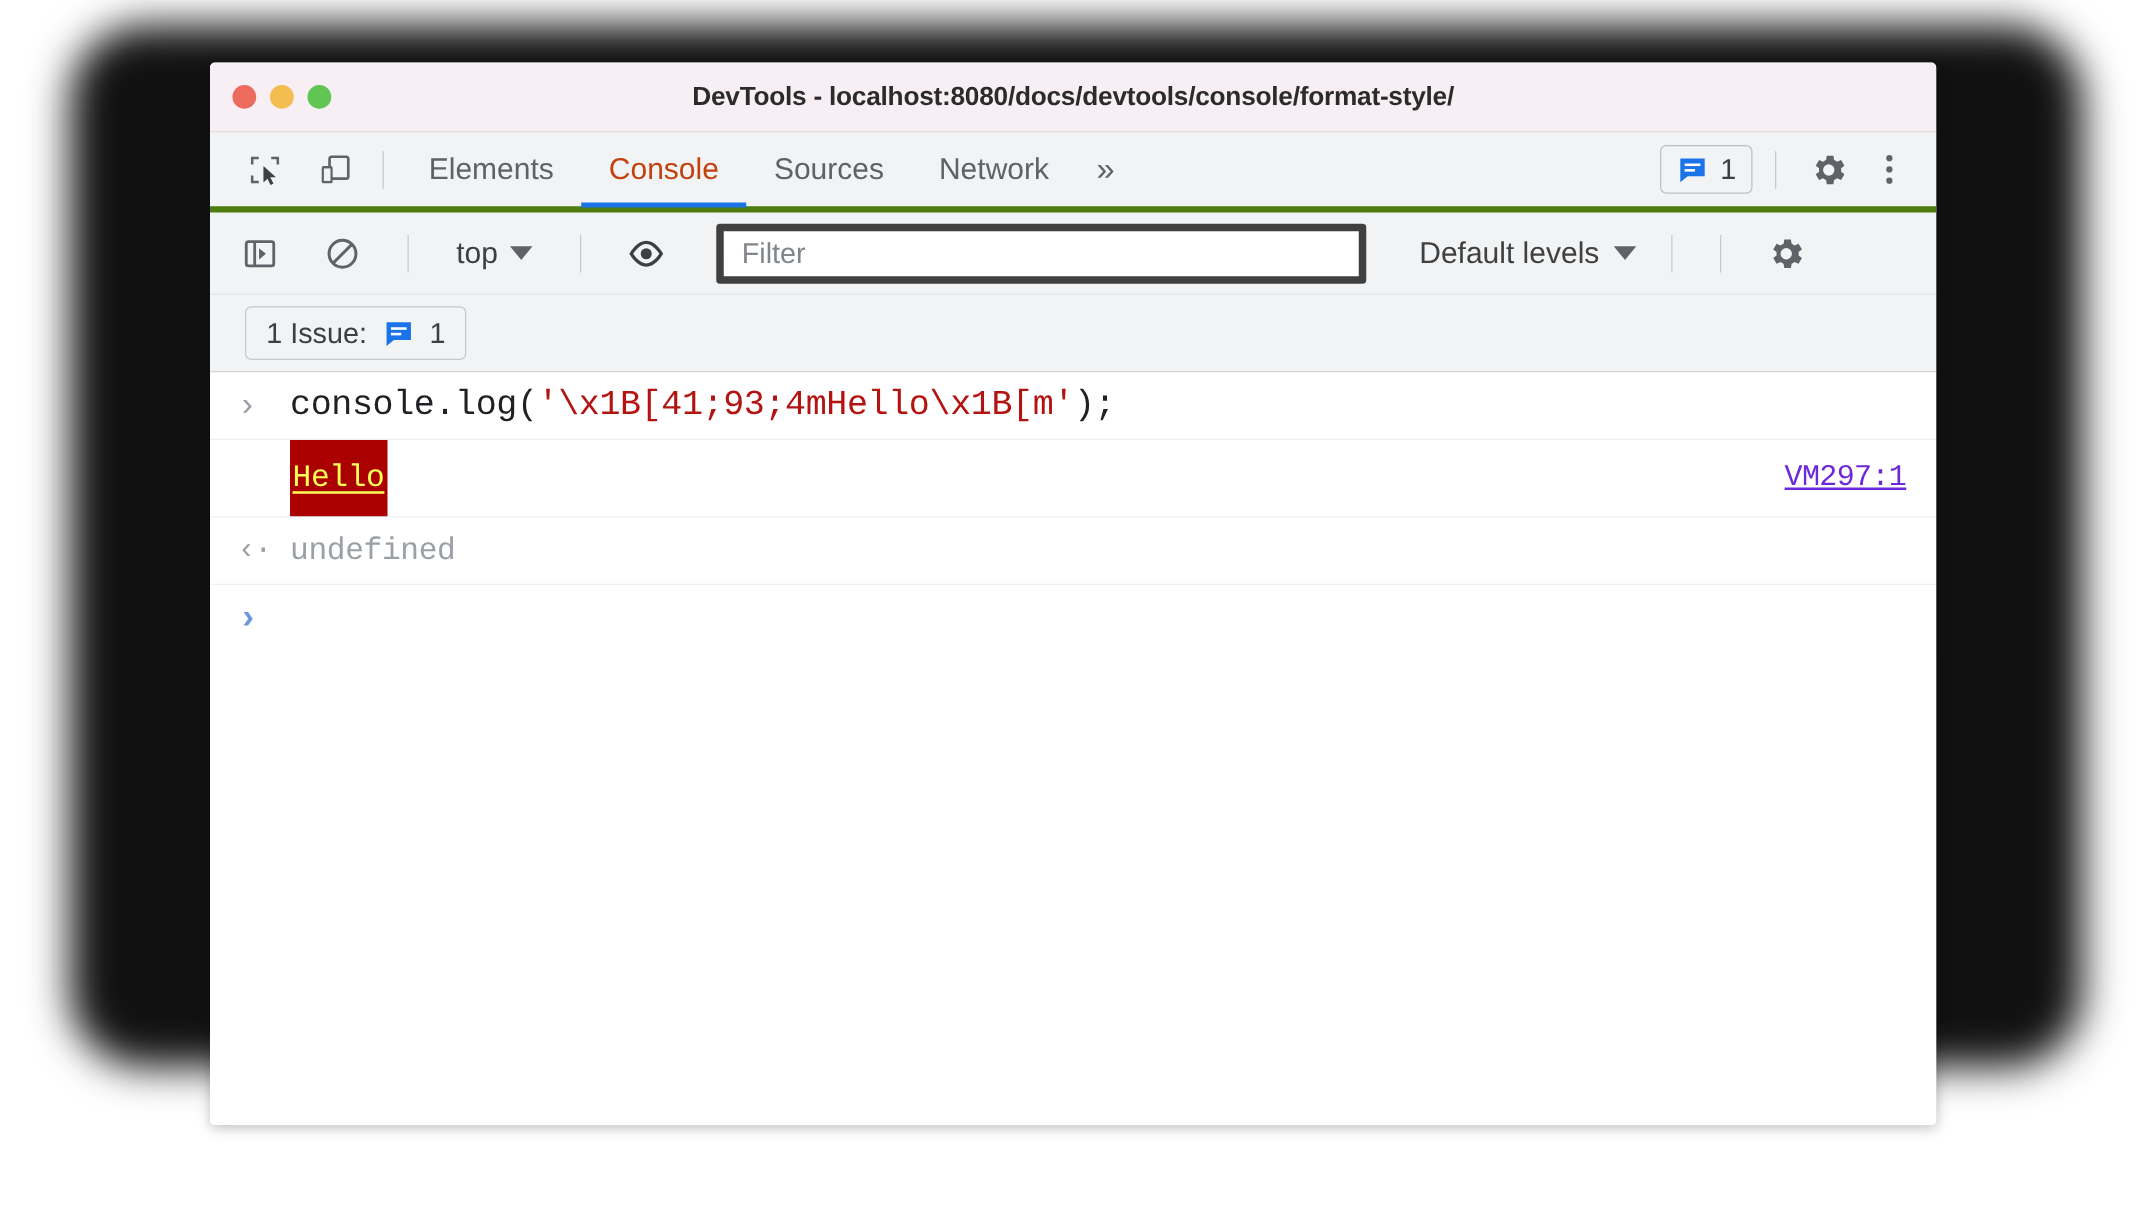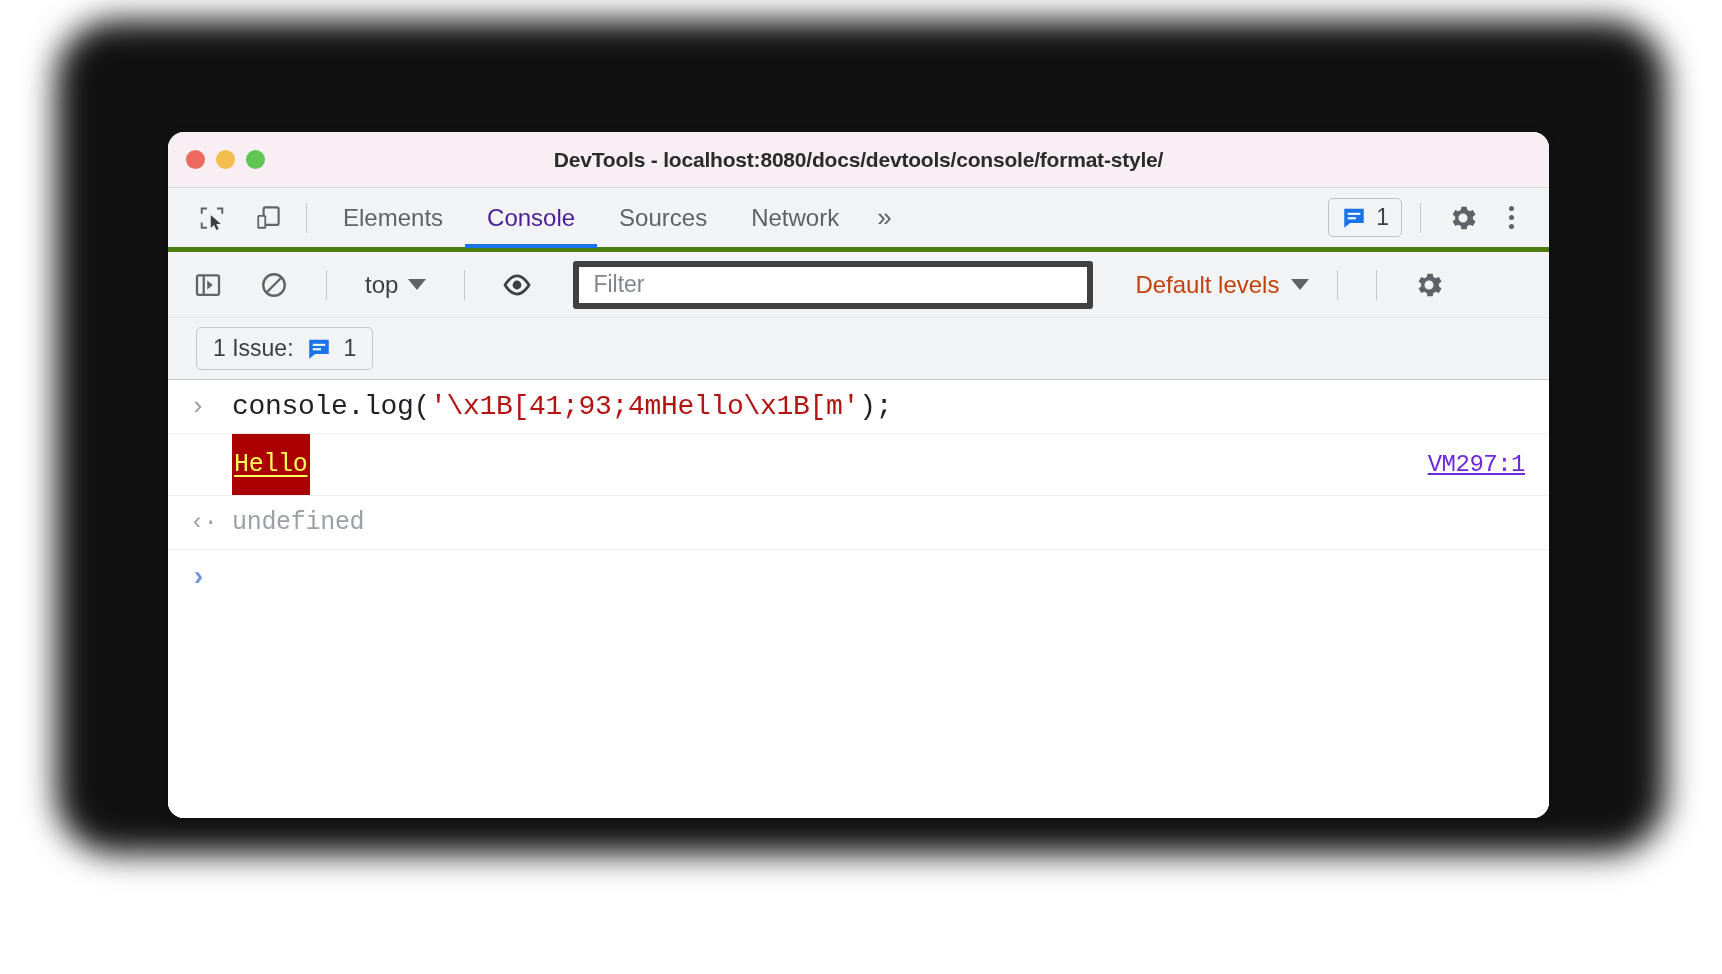--- a/index.html
+++ b/index.html
@@ -21,25 +21,25 @@
   .backdrop {
     position: absolute;
     left: 56px; top: 20px;
     width: 1610px; height: 834px;
     background: #111111;
     border-radius: 60px;
     filter: blur(16px);
   }
   .window {
     position: relative;
-    width: 1381px; height: 686px;
+    width: 1381px; height: 850px;
     margin-left: -5px;
     margin-top: -24px;
     background: #ffffff;
-    border-radius: 16px;
+    border-radius: 4px;
     overflow: hidden;
     box-shadow: 0 2px 10px rgba(0,0,0,0.25);
     display: flex;
     flex-direction: column;
   }
 
   
   .titlebar {
     height: 56px;
     background: #f7eff3;
@@ -89,21 +89,21 @@
   .tabs { display: flex; align-items: center; height: 100%; }
   .tab {
     padding: 0 22px;
     height: 100%;
     display: flex; align-items: center;
     font-size: 24px;
     color: #5f6368;
     position: relative;
     cursor: default;
   }
-  .tab.active { color: #4c1d95; }
+  .tab.active { color: #c2410c; }
   .tab.active::after {
     content: "";
     position: absolute;
     left: 0; right: 0; bottom: -1px;
     height: 4px;
     background: #1a73e8;
   }
   .chev-more {
     font-size: 26px; color: #5f6368;
     padding: 0 16px;
@@ -166,21 +166,21 @@
     border-radius: 3px;
     background: #ffffff;
     font-size: 23px;
     color: #3c4043;
     padding: 0 14px;
     font-family: "Liberation Sans", sans-serif;
   }
   .filter-input::placeholder { color: #80868b; }
   .levels {
     display: flex; align-items: center; gap: 12px;
-    font-size: 24px; color: #c2410c;
+    font-size: 24px; color: #404040;
     margin-left: 24px;
     cursor: default;
   }
   .conbar .sep { width: 1px; height: 30px; background: #c6c9cb; margin: 0 10px; }
 
   
   .issuebar {
     height: 62px;
     background: #f1f3f4;
     display: flex;

